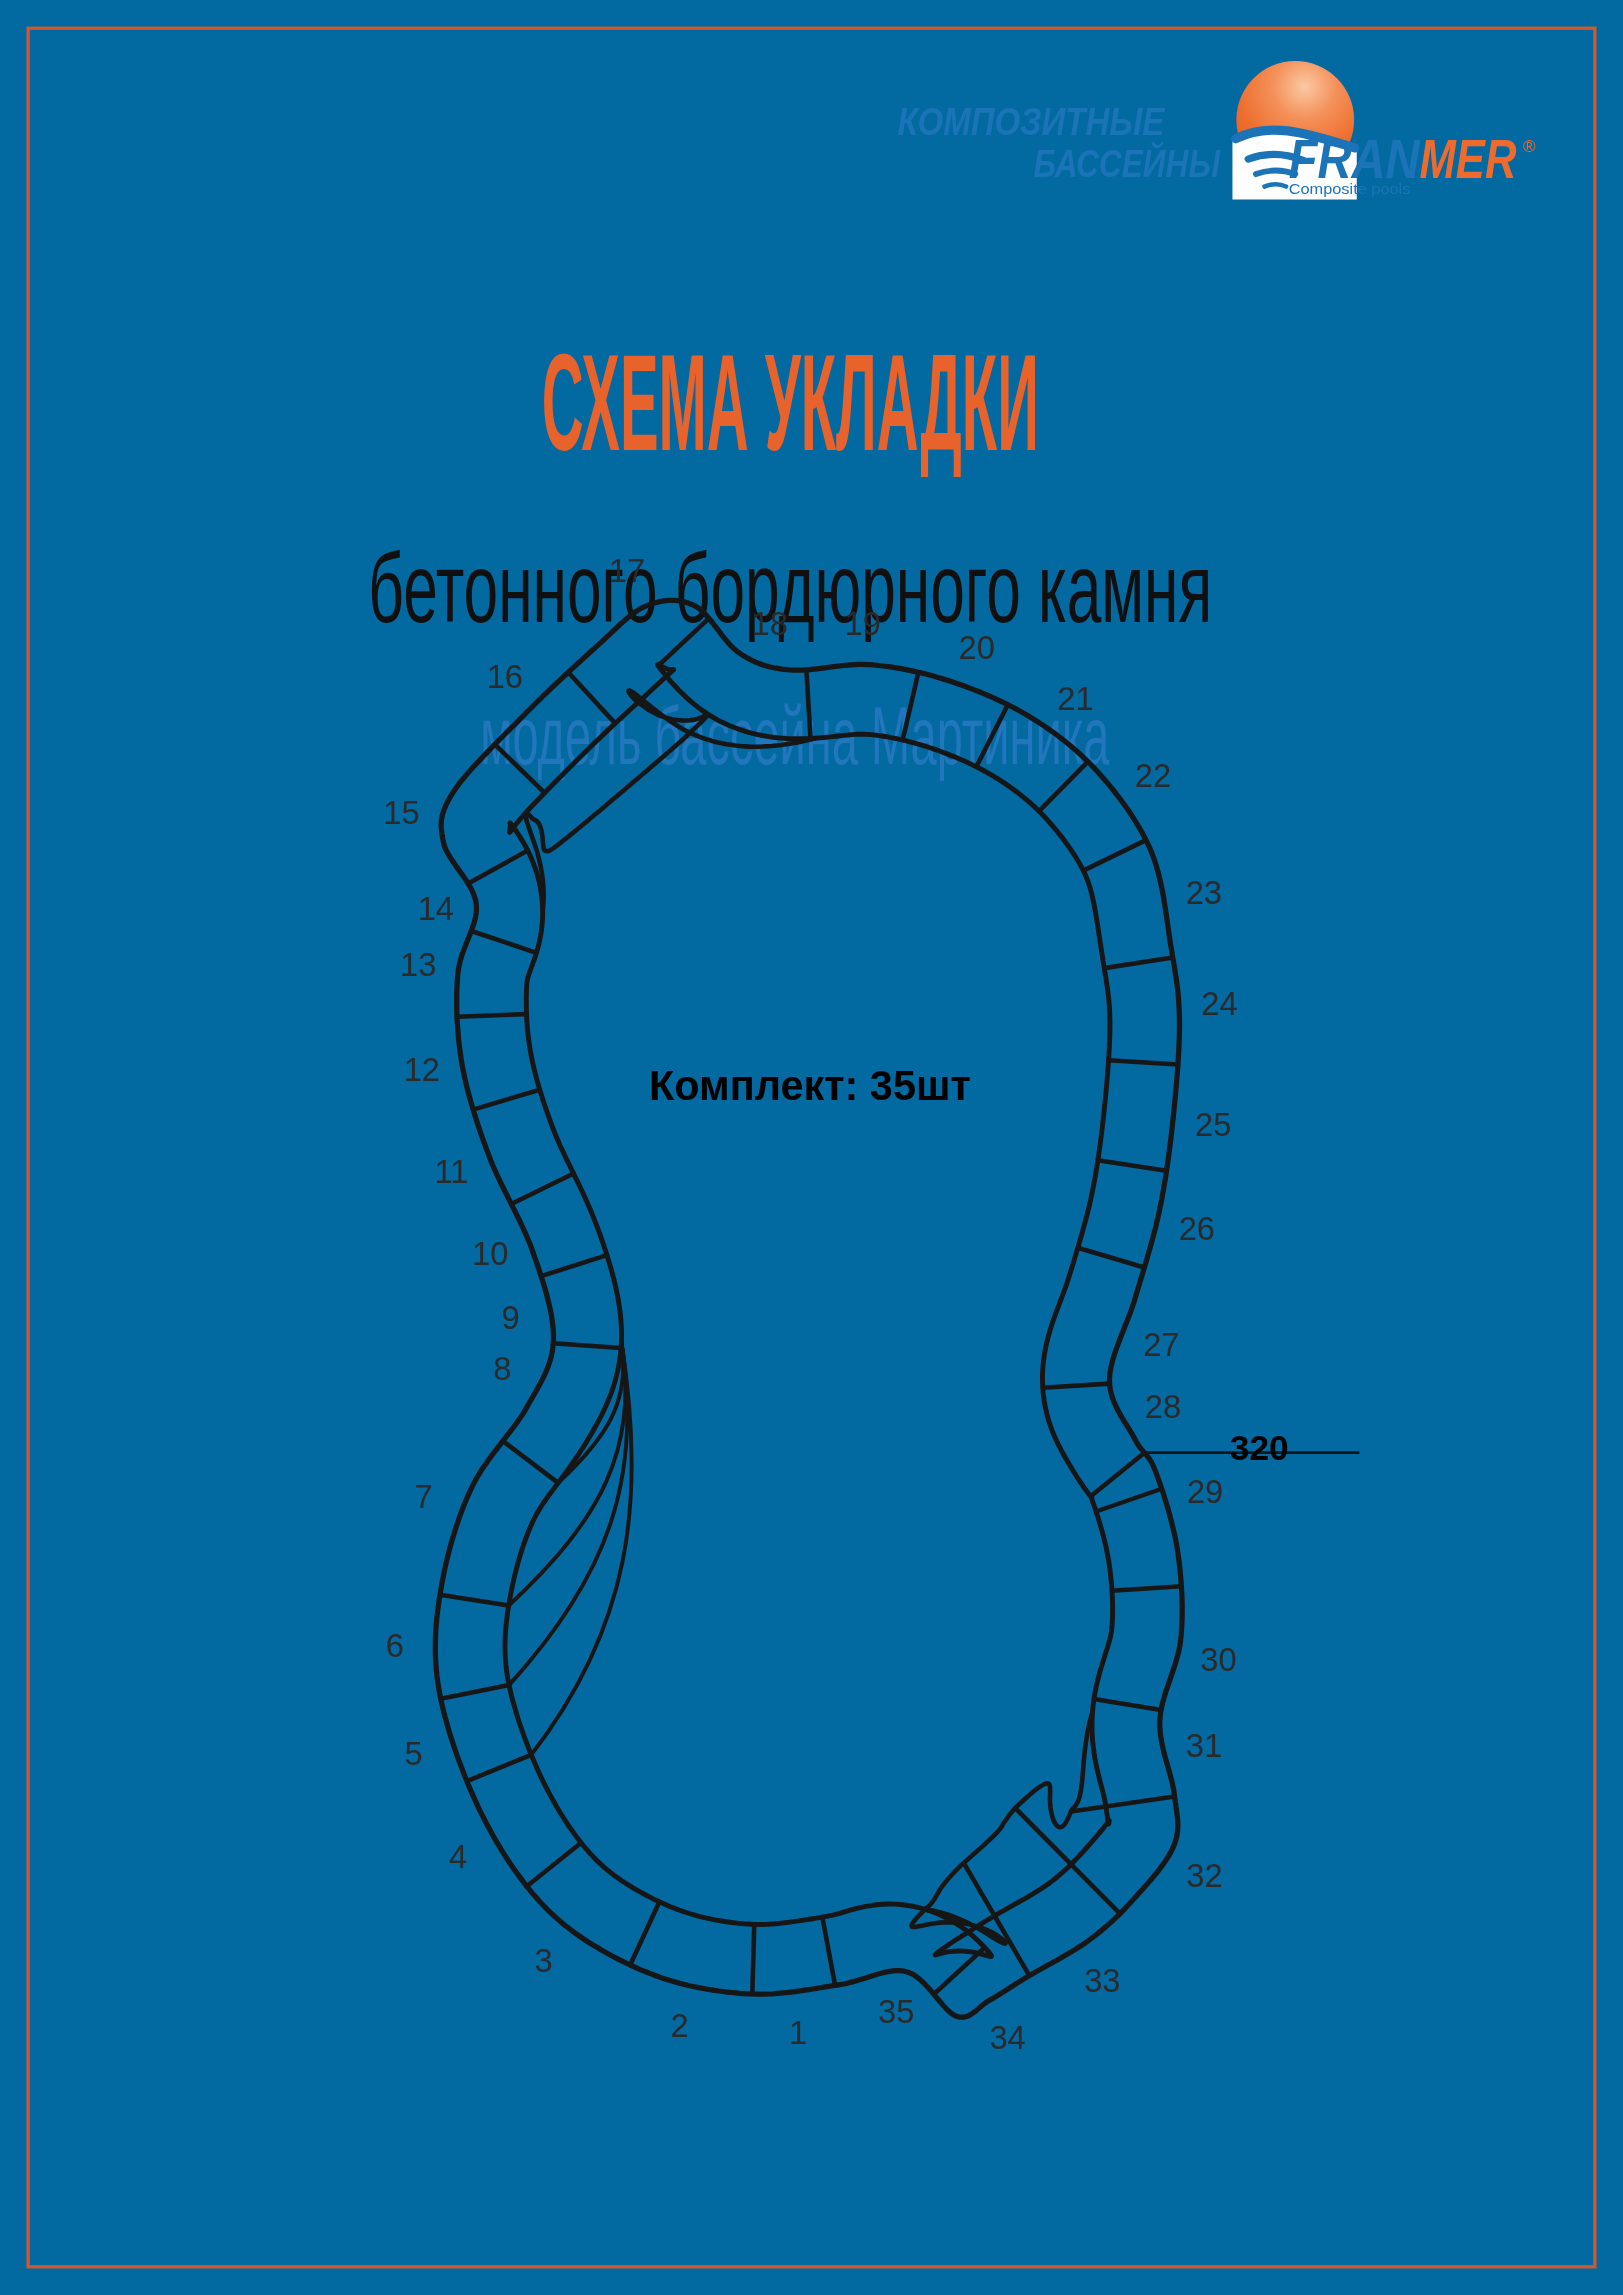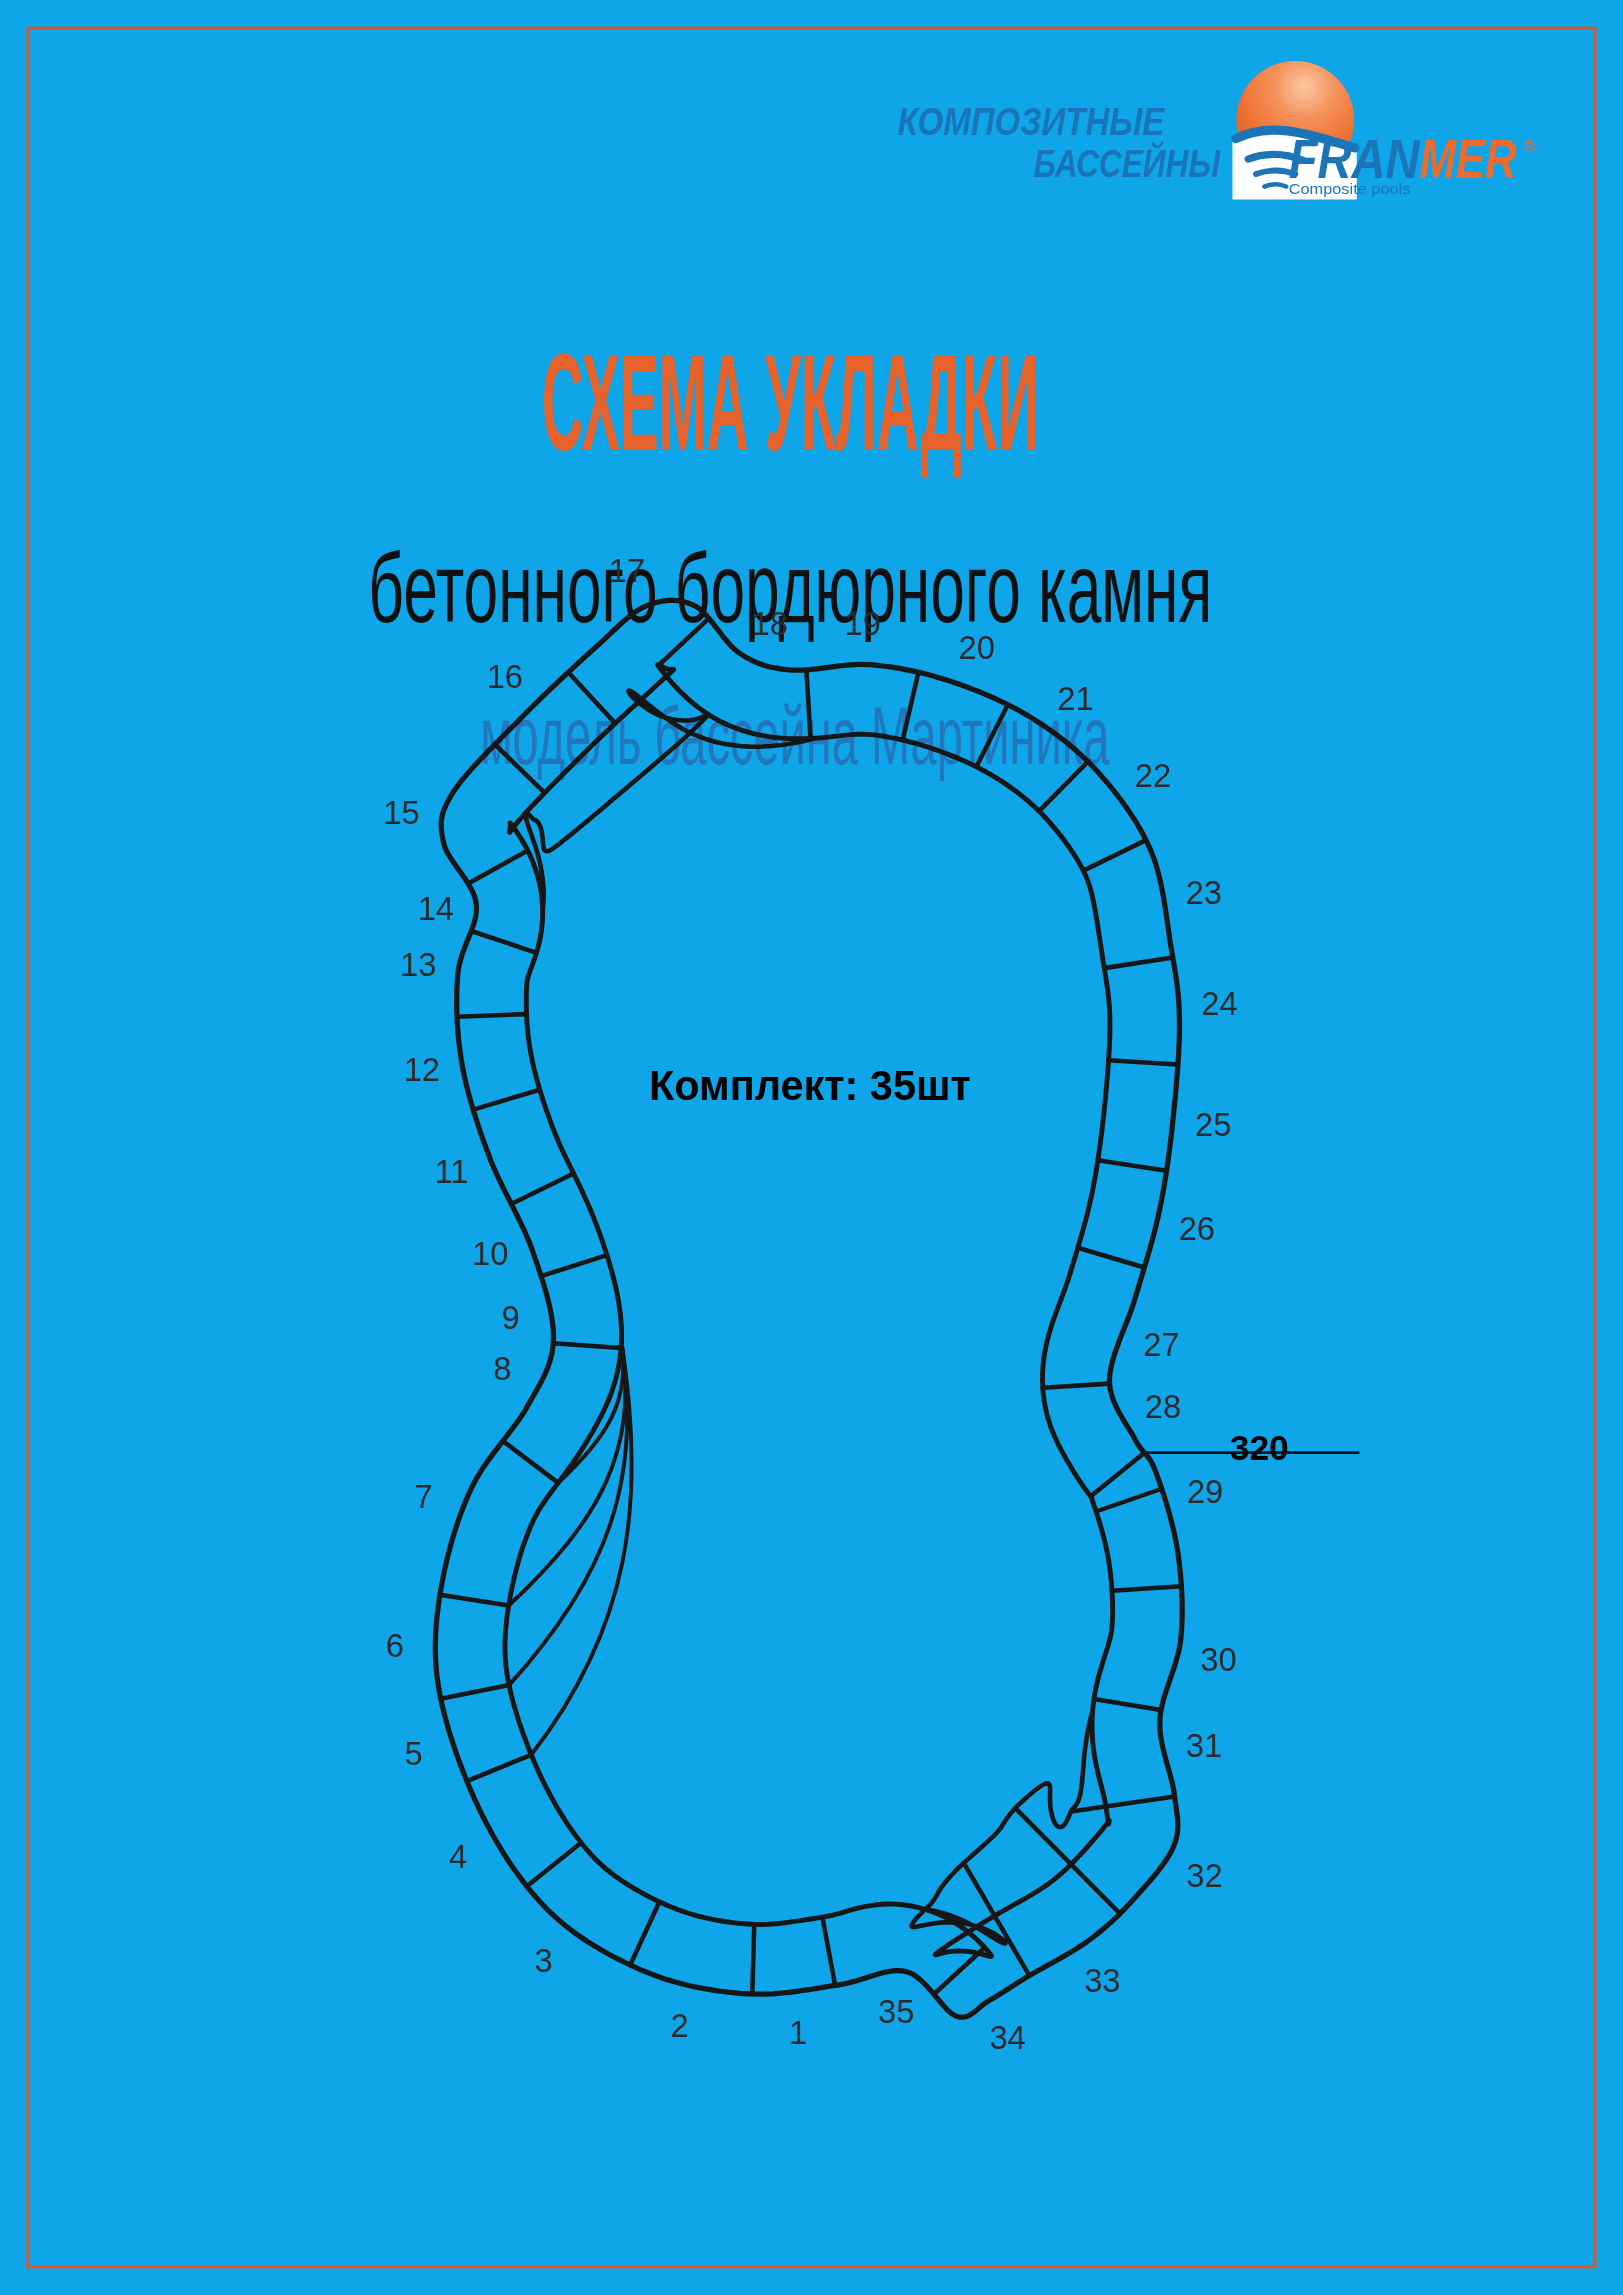--- a/index.html
+++ b/index.html
@@ -1,16 +1,16 @@
 <!DOCTYPE html>
 <html style="font-size:10.5px"><head>
 <meta charset="utf-8">
 <style>
   html,body{margin:0;padding:0;background:#e9e9e9;}
-  .page{position:relative;width:1623px;height:2295px;background:#0ea5e9;margin:0 auto;overflow:hidden;
+  .page{position:relative;width:1623px;height:2295px;background:#0369a1;margin:0 auto;overflow:hidden;
         font-family:"Liberation Sans",sans-serif;}
   svg{position:absolute;left:0;top:0;}
   text{font-family:"Liberation Sans",sans-serif;}
 </style>
 </head>
 <body>
 
 <div class="page">
 <svg width="1623" height="2295" viewBox="0 0 2481 3508">
 

